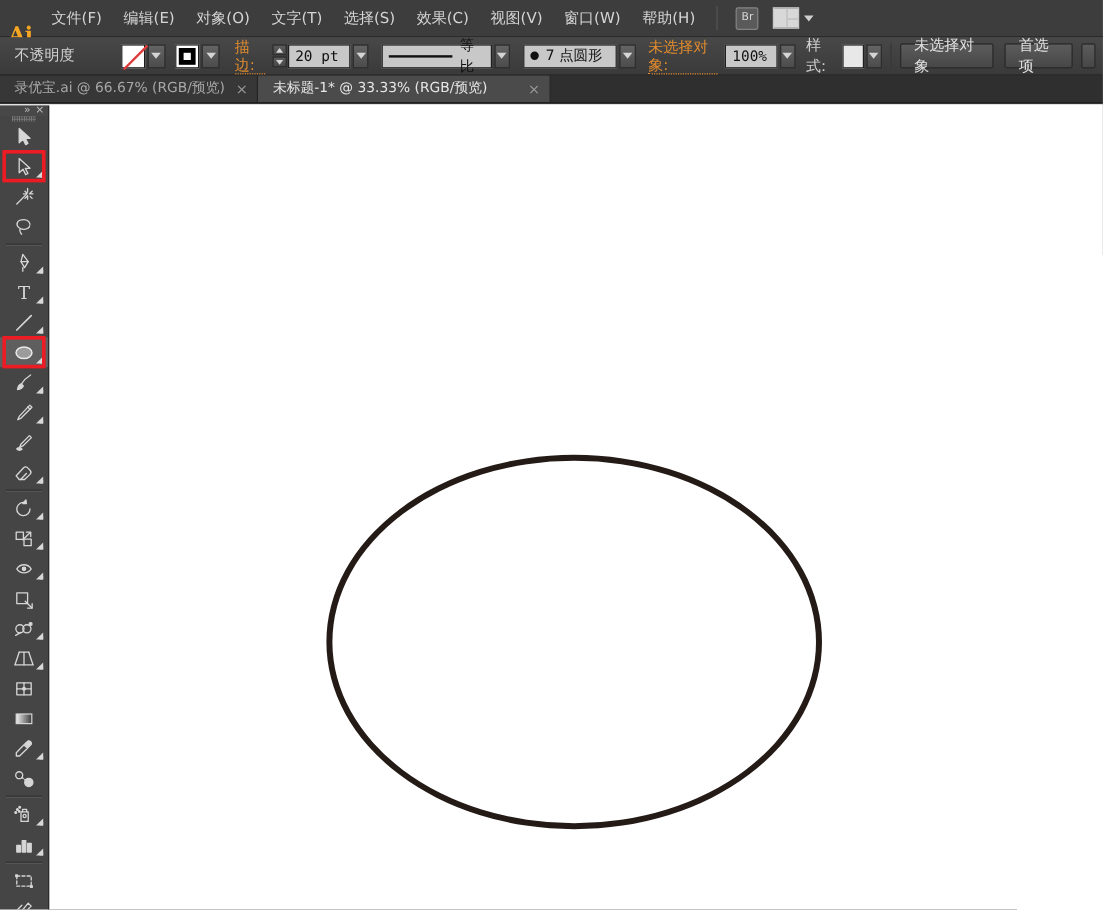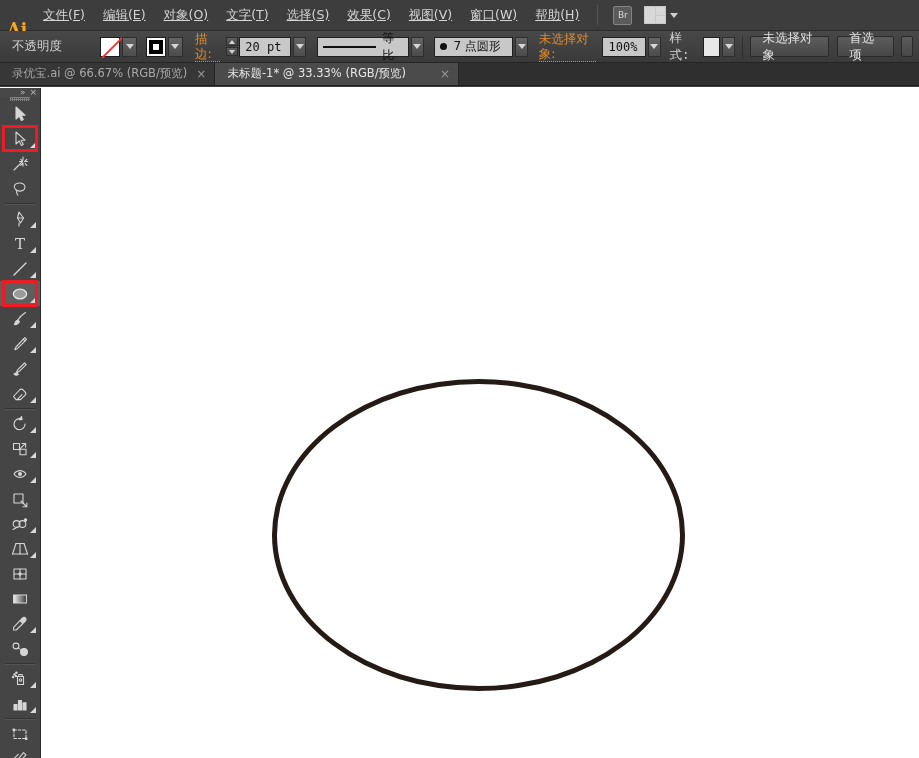--- a/index.html
+++ b/index.html
@@ -18,21 +18,20 @@
   #app-logo {
     width: 34px; height: 31px; display: flex; align-items: center;
     justify-content: center; color: #f6a623; font-weight: bold;
     font-size: 18px; font-family: "DejaVu Serif", "Liberation Serif", serif;
     letter-spacing: -0.5px;
     margin-top: 28px;
   }
   .menu-item {
     color: #d4d4d4; font-size: 12.5px; padding: 5px 9px; cursor: default;
     white-space: nowrap;
-    text-decoration: underline;
   }
   #menubar-sep {
     width: 1px; height: 20px; background: #555; margin: 0 9px;
   }
   .mb-icon { display: flex; align-items: center; padding: 16px 6px; cursor: default; }
   #bridge-icon {
     width: 19px; height: 19px; border: 1px solid #848484; background: #5a5a5a;
     color: #d8d8d8; font-size: 9px; display: flex; align-items: center;
     justify-content: center; border-radius: 2px;
     font-family: "DejaVu Sans", sans-serif;
@@ -116,21 +115,21 @@
   #stroke-profile-line {
     width: 62px; height: 2px; background: #111;
   }
   #brush-dot { width: 7px; height: 7px; border-radius: 50%; background: #111; }
   #opacity-field {
     width: 48px; justify-content: flex-start;
   }
   #style-swatch {
     width: 20px; height: 20px; background: #e8e8e8; border: 1px solid #1f1f1f;
   }
-  .cb-text { font-size: 12.5px; color: #d2d2d2; margin-right: 5px; font-family: Liberation Mono, monospace; }
+  .cb-text { font-size: 12.5px; color: #d2d2d2; margin-right: 5px; }
   .push-btn {
     height: 21px; background: linear-gradient(#5c5c5c,#474747);
     border: 1px solid #2a2a2a; border-radius: 2px; color: #e2e2e2;
     font-size: 12.5px; display: flex; align-items: center;
     justify-content: center; padding: 0 11px; cursor: default;
   }
 
   
   #tabbar {
     height: 23px; background: #2f2f2f; display: flex; align-items: flex-end;

